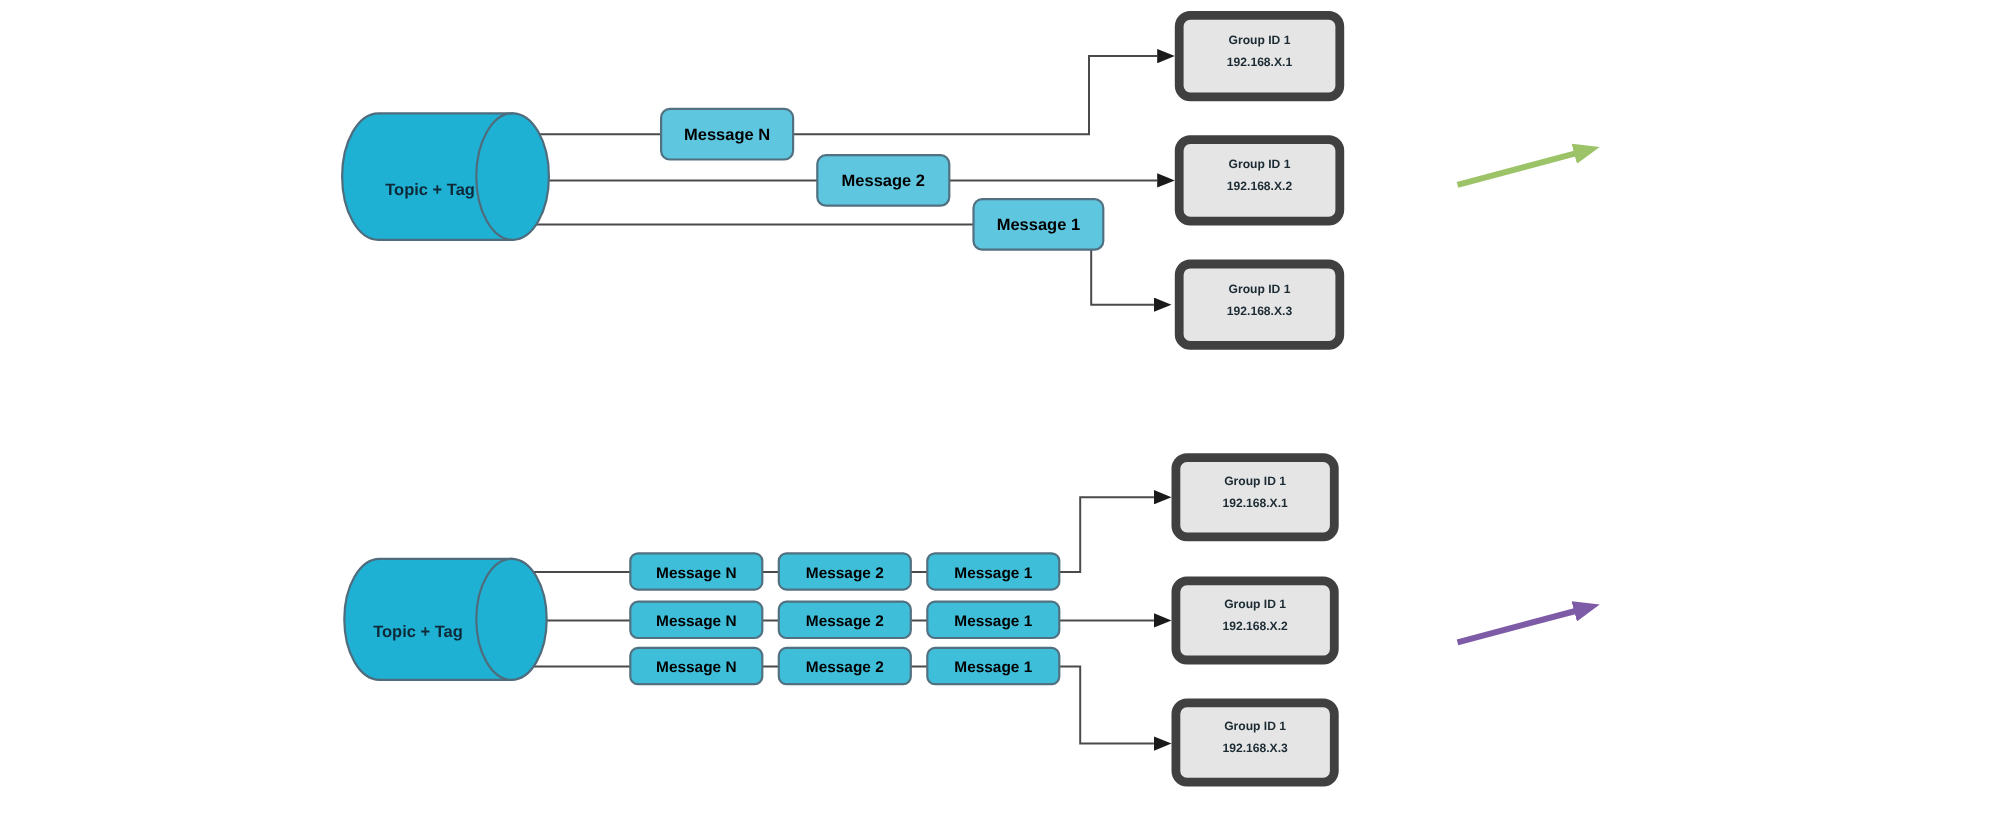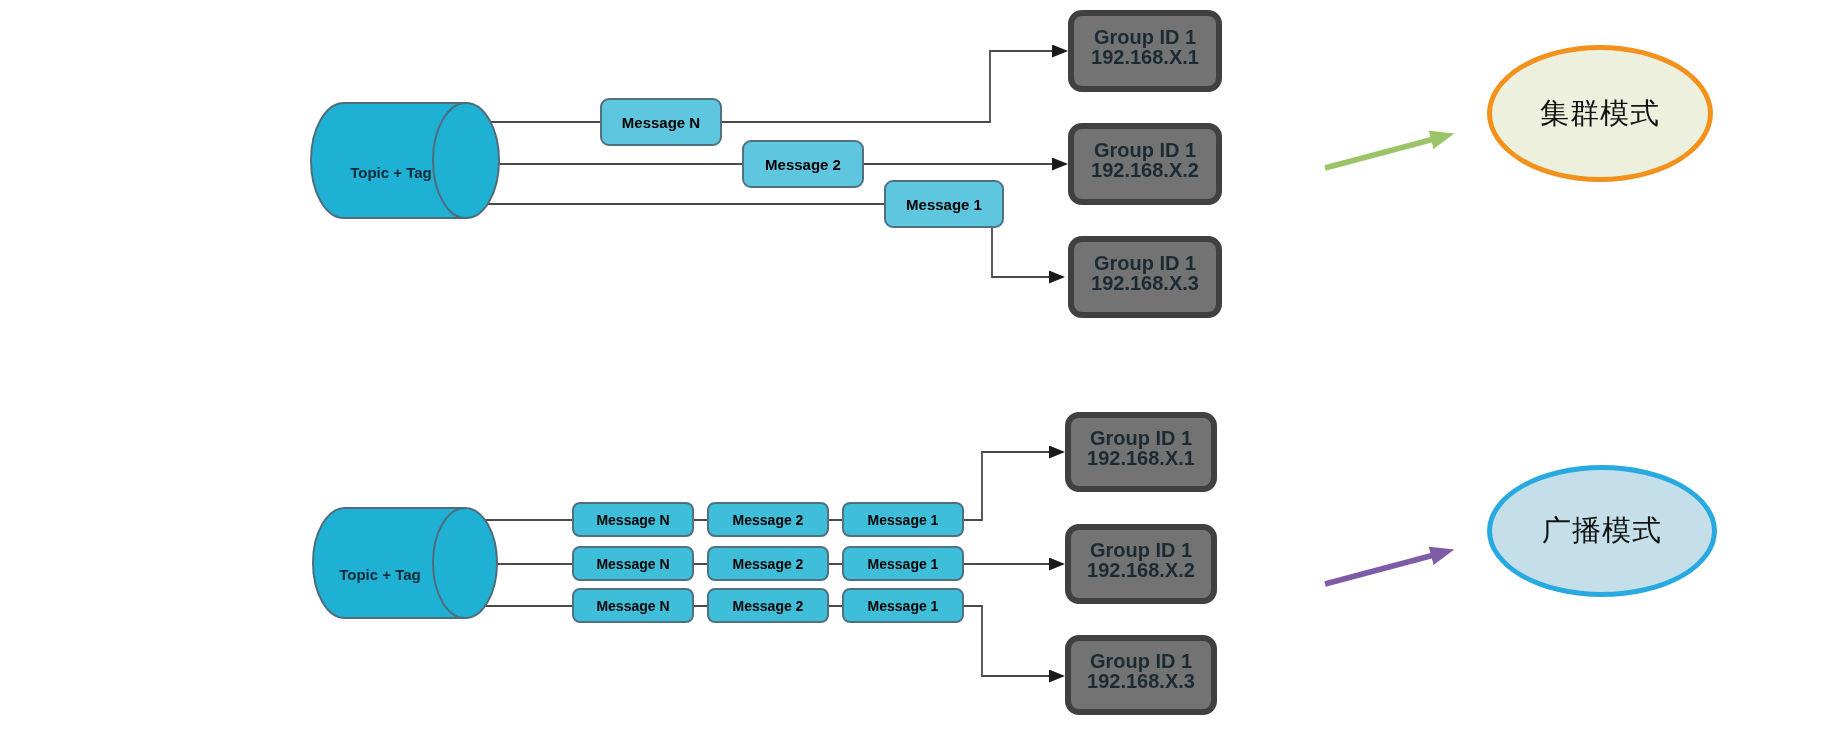--- a/index.html
+++ b/index.html
@@ -21,24 +21,24 @@
     display:flex; align-items:center; justify-content:center;
     font-weight:bold; font-size:15px; color:#000000;
     box-sizing:border-box;
     margin-left:37px;
   }
   .msg.top    { width:122px; height:48px; background:#5fc6e0; }
   .msg.bottom { width:122px; height:35px; background:#3fbeda; font-size:14px; border-radius:8px; }
 
   .grp {
     position:absolute; width:154px; height:82px;
-    background:#737373; border:6px solid #404040; border-radius:14px;
+    background:#e5e5e5; border:8px solid #404040; border-radius:14px;
     display:flex; flex-direction:column; align-items:center; justify-content:center;
     padding-bottom:8px; box-sizing:border-box;
-    font-weight:bold; font-size:20px; line-height:20px; color:#1c2b33;
+    font-weight:bold; font-size:11px; line-height:20px; color:#1c2b33;
     text-align:center;
   }
   .grp.bottom { width:152px; height:80px; }
 
   .mode {
     position:absolute; border-radius:50%;
     display:flex; align-items:center; justify-content:center;
     font-size:29px; color:#121212; letter-spacing:1px;
     box-sizing:border-box;
   }
@@ -101,23 +101,20 @@
   </div>
   <div class="grp" style="left:1068px; top:123px;">
     <span>Group ID 1</span>
     <span>192.168.X.2</span>
   </div>
   <div class="grp" style="left:1068px; top:236px;">
     <span>Group ID 1</span>
     <span>192.168.X.3</span>
   </div>
 
-  <div class="mode cluster">
-    <span>集群模式</span>
-  </div>
 
   <div class="label" style="left:310px; top:554px; width:140px;">Topic + Tag</div>
 
   <div class="msg bottom" style="left:535px; top:502px;">Message N</div>
   <div class="msg bottom" style="left:670px; top:502px;">Message 2</div>
   <div class="msg bottom" style="left:805px; top:502px;">Message 1</div>
 
   <div class="msg bottom" style="left:535px; top:546px;">Message N</div>
   <div class="msg bottom" style="left:670px; top:546px;">Message 2</div>
   <div class="msg bottom" style="left:805px; top:546px;">Message 1</div>
@@ -132,17 +129,14 @@
   </div>
   <div class="grp bottom" style="left:1065px; top:524px;">
     <span>Group ID 1</span>
     <span>192.168.X.2</span>
   </div>
   <div class="grp bottom" style="left:1065px; top:635px;">
     <span>Group ID 1</span>
     <span>192.168.X.3</span>
   </div>
 
-  <div class="mode broadcast">
-    <span>广播模式</span>
-  </div>
 
 </div>
 
 </body></html>

